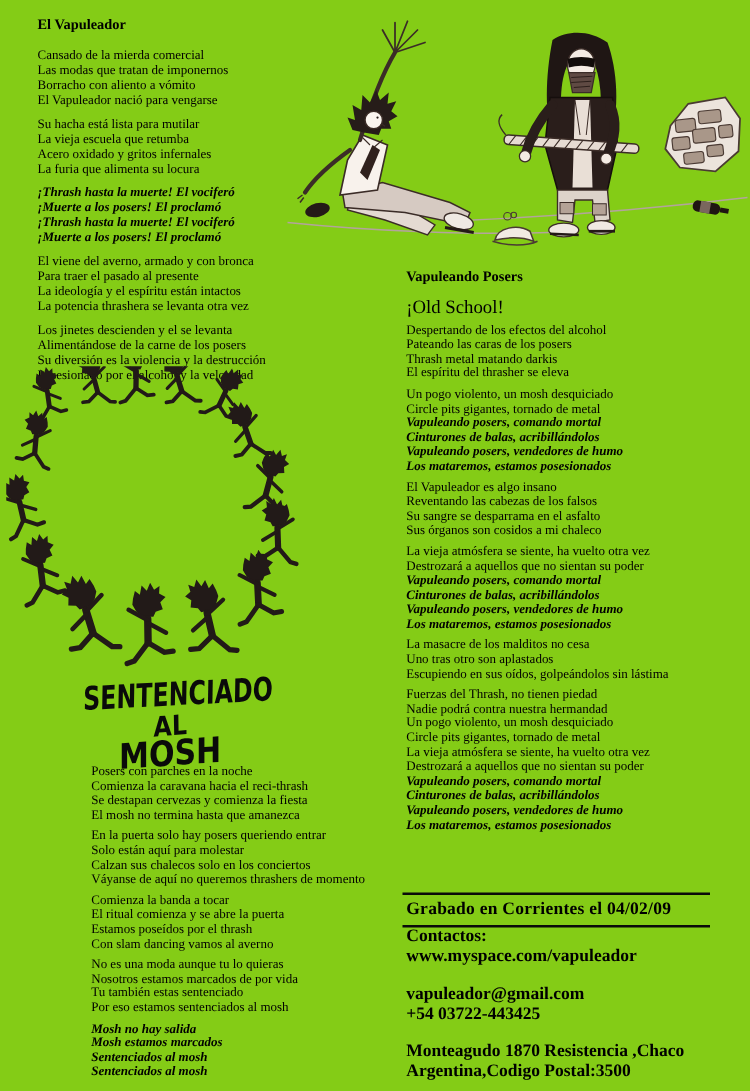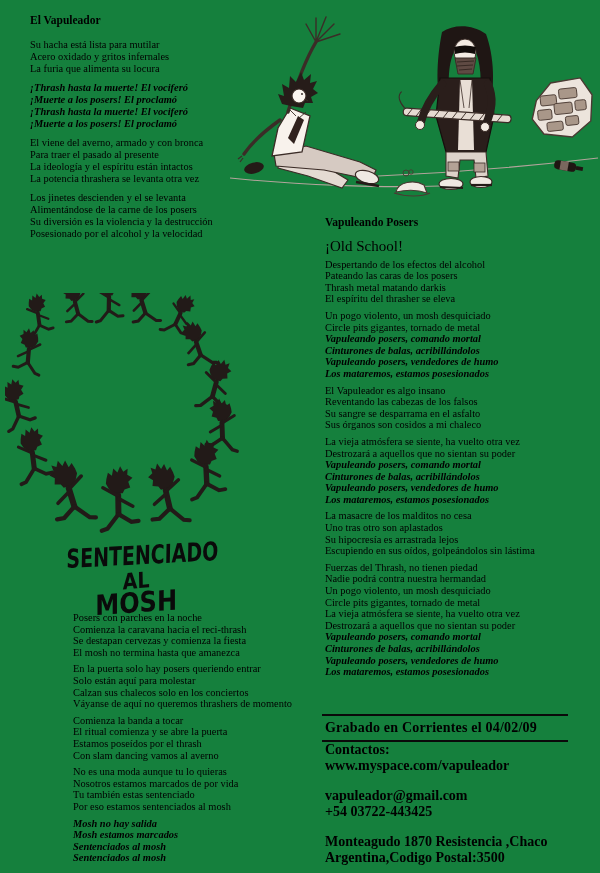--- a/index.html
+++ b/index.html
@@ -1,17 +1,17 @@
 <!DOCTYPE html>
 <html><head>
 <meta charset="utf-8">
 <style>
   html,body{margin:0;padding:0;background:#e8e8e8;}
   .page{
-    position:relative;width:600px;height:873px;background:#15803d;
+    position:relative;width:600px;height:873px;background:#84cc16;
     overflow:hidden;font-family:"Liberation Serif",serif;color:#000;
     margin:0 auto;
   }
   .abs{position:absolute;}
   .song-title{font-weight:bold;font-size:11.5px;margin:0 0 13px 0;}
   .lyrics{font-size:10.4px;}
   .stanza{margin:0 0 6.5px 0;}
   .line{white-space:nowrap;}
   .line.b{font-weight:bold;font-style:italic;}
   #left-col .lyrics{line-height:12.1px;}
@@ -33,21 +33,28 @@
 </style>
 </head>
 <body>
 
 <div class="page">
 
   <section id="left-col" class="abs" style="left:30px;top:14px;width:285px;">
     <h1 class="song-title">El Vapuleador</h1>
     <div class="lyrics">
         <div class="stanza">
+          <div class="line">Cansado de la mierda comercial</div>
+          <div class="line">Las modas que tratan de imponernos</div>
+          <div class="line">Borracho con aliento a vómito</div>
+          <div class="line">El Vapuleador nació para vengarse</div>
+        </div>
+        <div class="stanza">
           <div class="line">Su hacha está lista para mutilar</div>
+          <div class="line">La vieja escuela que retumba</div>
           <div class="line">Acero oxidado y gritos infernales</div>
           <div class="line">La furia que alimenta su locura</div>
         </div>
         <div class="stanza">
           <div class="line b">¡Thrash hasta la muerte! El vociferó</div>
           <div class="line b">¡Muerte a los posers! El proclamó</div>
           <div class="line b">¡Thrash hasta la muerte! El vociferó</div>
           <div class="line b">¡Muerte a los posers! El proclamó</div>
         </div>
         <div class="stanza">
@@ -170,21 +177,20 @@
           <div class="line">La vieja atmósfera se siente, ha vuelto otra vez</div>
           <div class="line">Destrozará a aquellos que no sientan su poder</div>
           <div class="line b">Vapuleando posers, comando mortal</div>
           <div class="line b">Cinturones de balas, acribillándolos</div>
           <div class="line b">Vapuleando posers, vendedores de humo</div>
           <div class="line b">Los mataremos, estamos posesionados</div>
         </div>
         <div class="stanza">
           <div class="line">La masacre de los malditos no cesa</div>
           <div class="line">Uno tras otro son aplastados</div>
-          <div class="line">Su hipocresía es arrastrada lejos</div>
           <div class="line">Escupiendo en sus oídos, golpeándolos sin lástima</div>
         </div>
         <div class="stanza">
           <div class="line">Fuerzas del Thrash, no tienen piedad</div>
           <div class="line">Nadie podrá contra nuestra hermandad</div>
           <div class="line">Un pogo violento, un mosh desquiciado</div>
           <div class="line">Circle pits gigantes, tornado de metal</div>
           <div class="line">La vieja atmósfera se siente, ha vuelto otra vez</div>
           <div class="line">Destrozará a aquellos que no sientan su poder</div>
           <div class="line b">Vapuleando posers, comando mortal</div>

